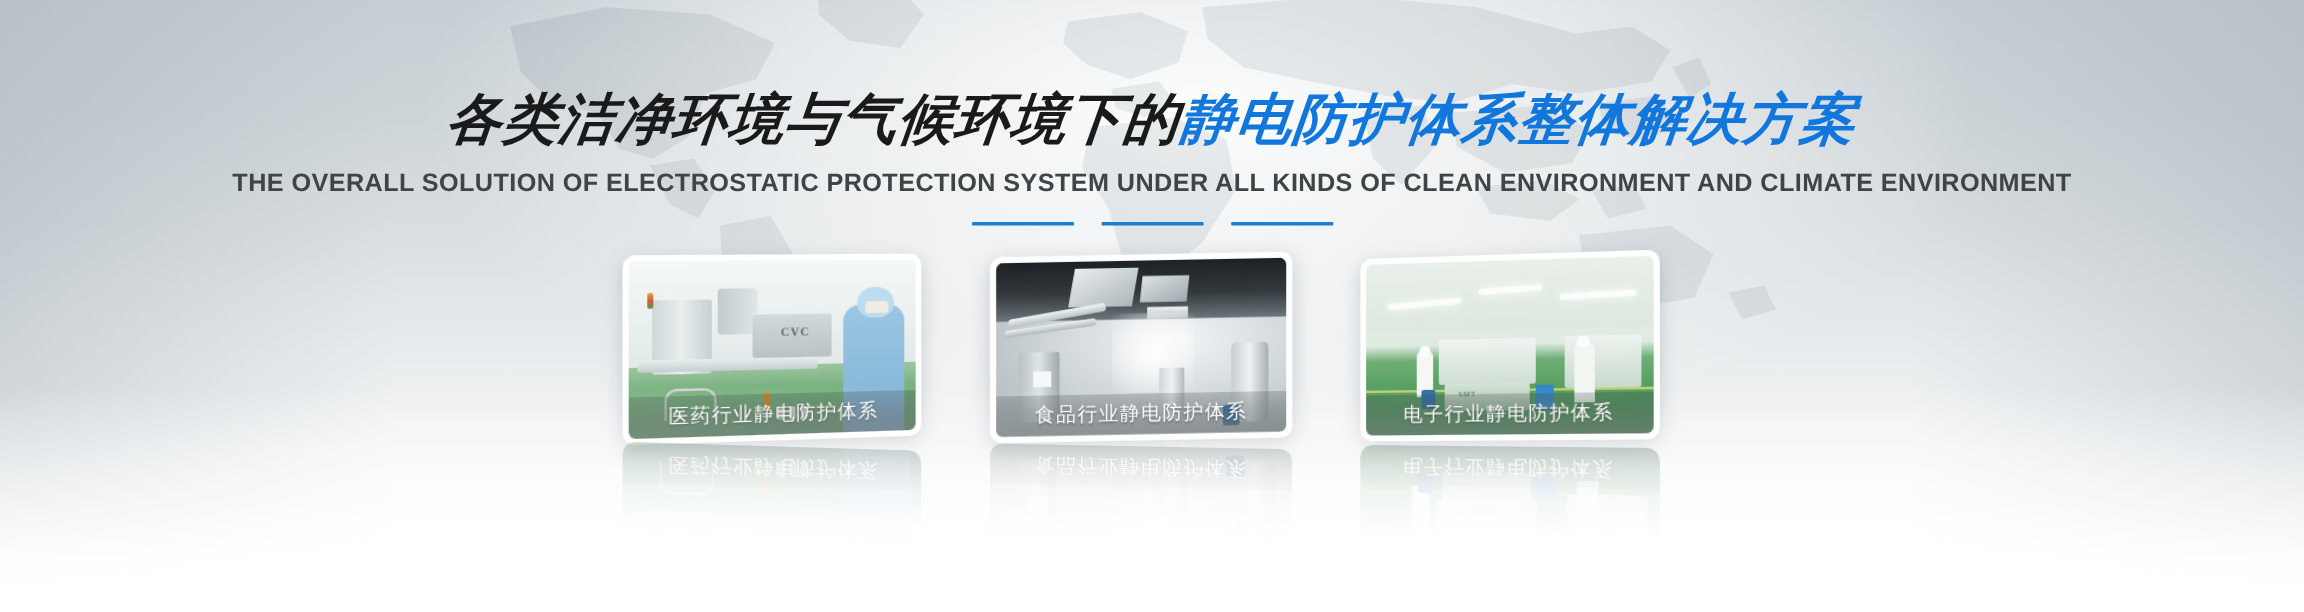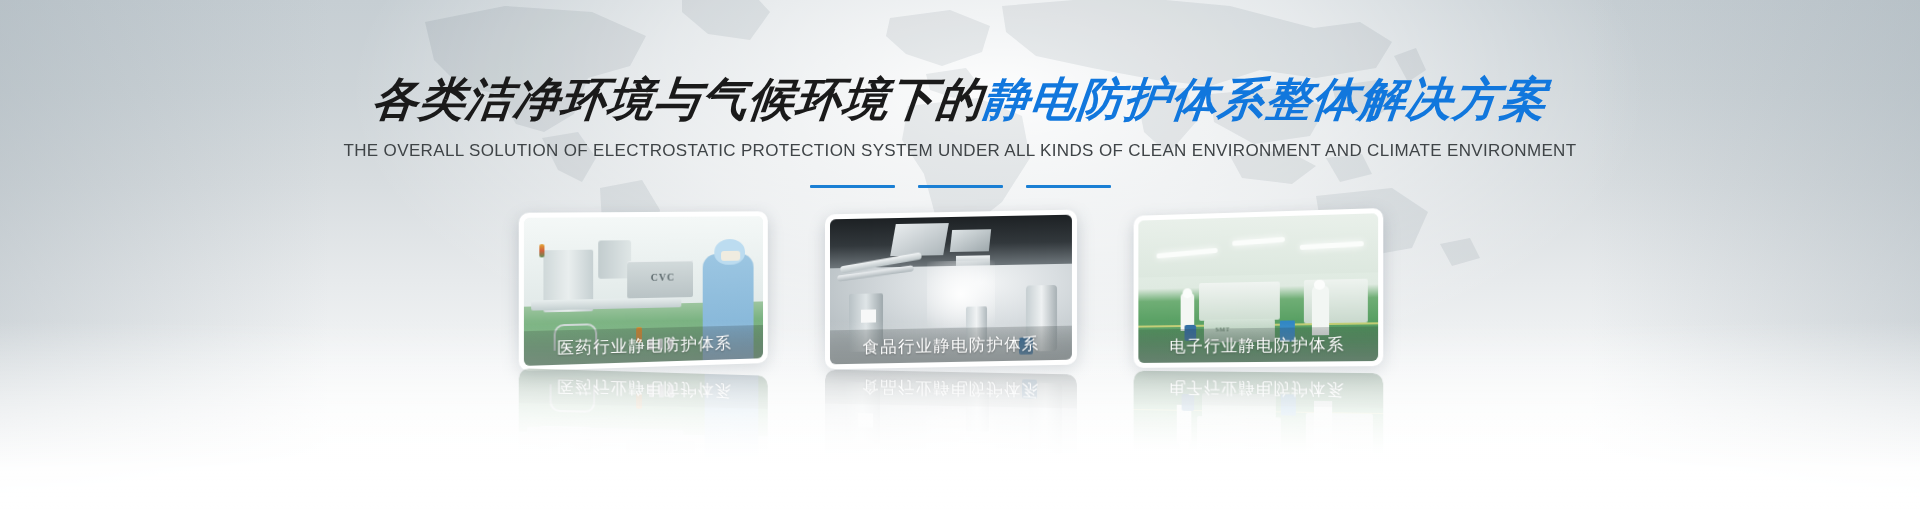--- a/index.html
+++ b/index.html
@@ -60,24 +60,24 @@
     color: #1177dd;
   }
 
   .subhead {
     position: absolute;
     top: 141px;
     left: 0;
     width: 100%;
     text-align: center;
     white-space: nowrap;
-    font-size: 17px;
+    font-size: 21px;
     letter-spacing: 0.35px;
     color: #3f4447;
-    font-weight: 400;
+    font-weight: 700;
   }
 
   
   .divider {
     position: absolute;
     top: 185px;
     left: 0;
     width: 100%;
     display: flex;
     justify-content: center;

